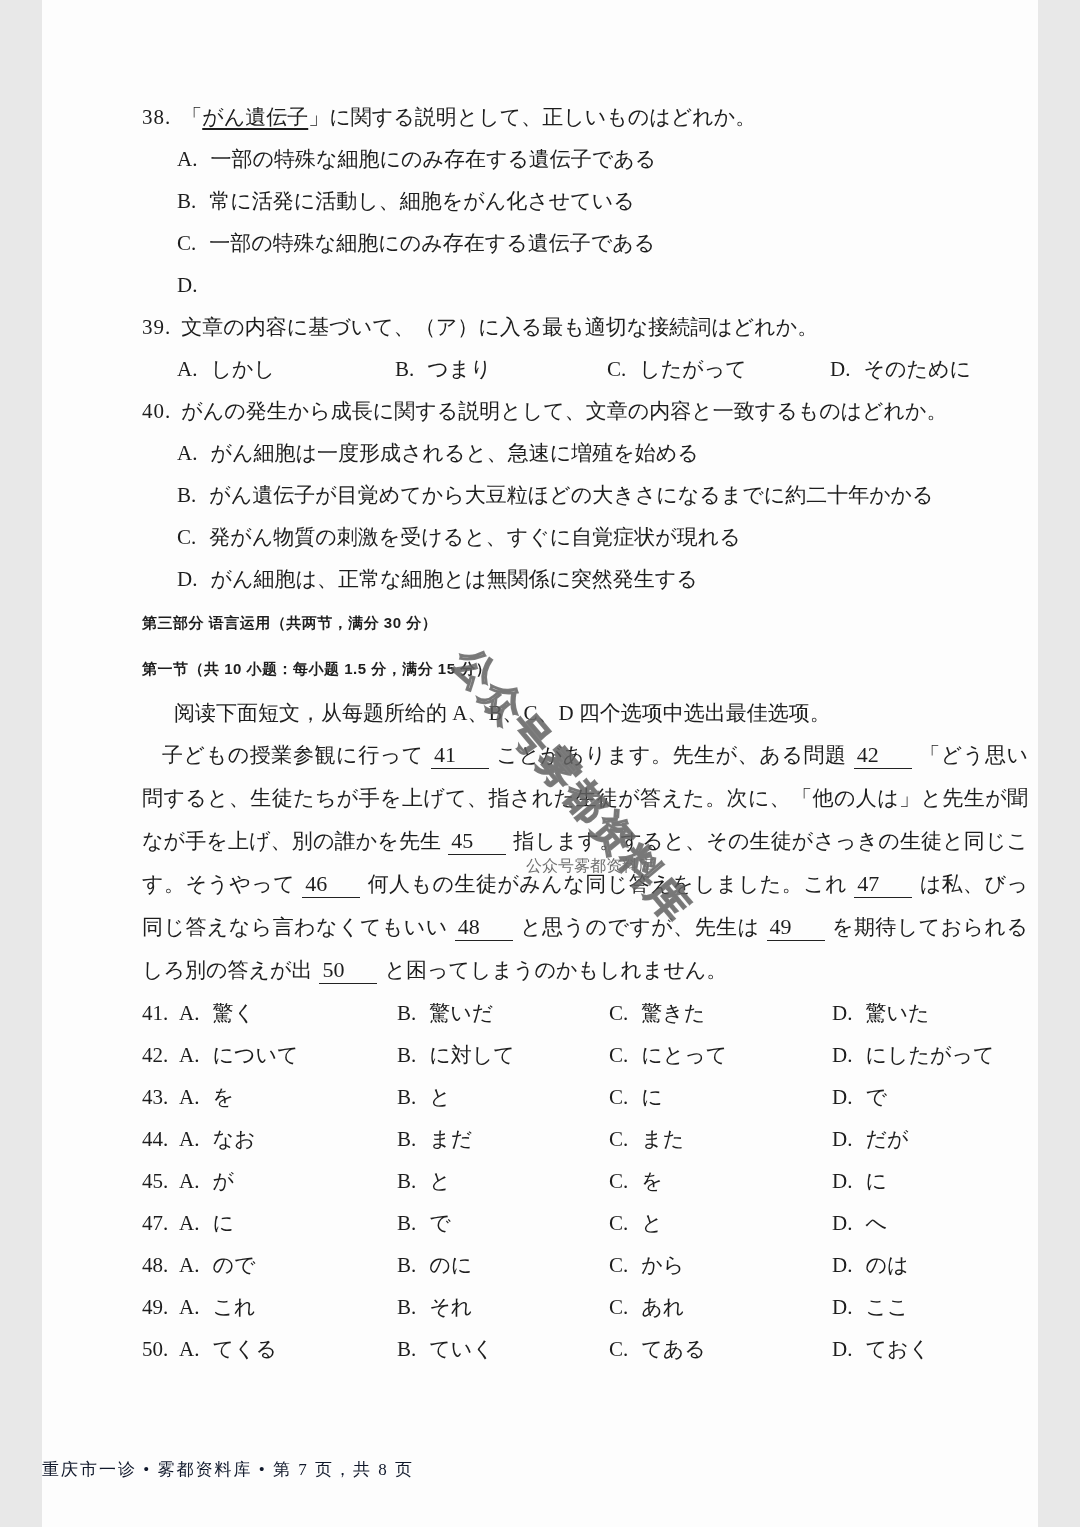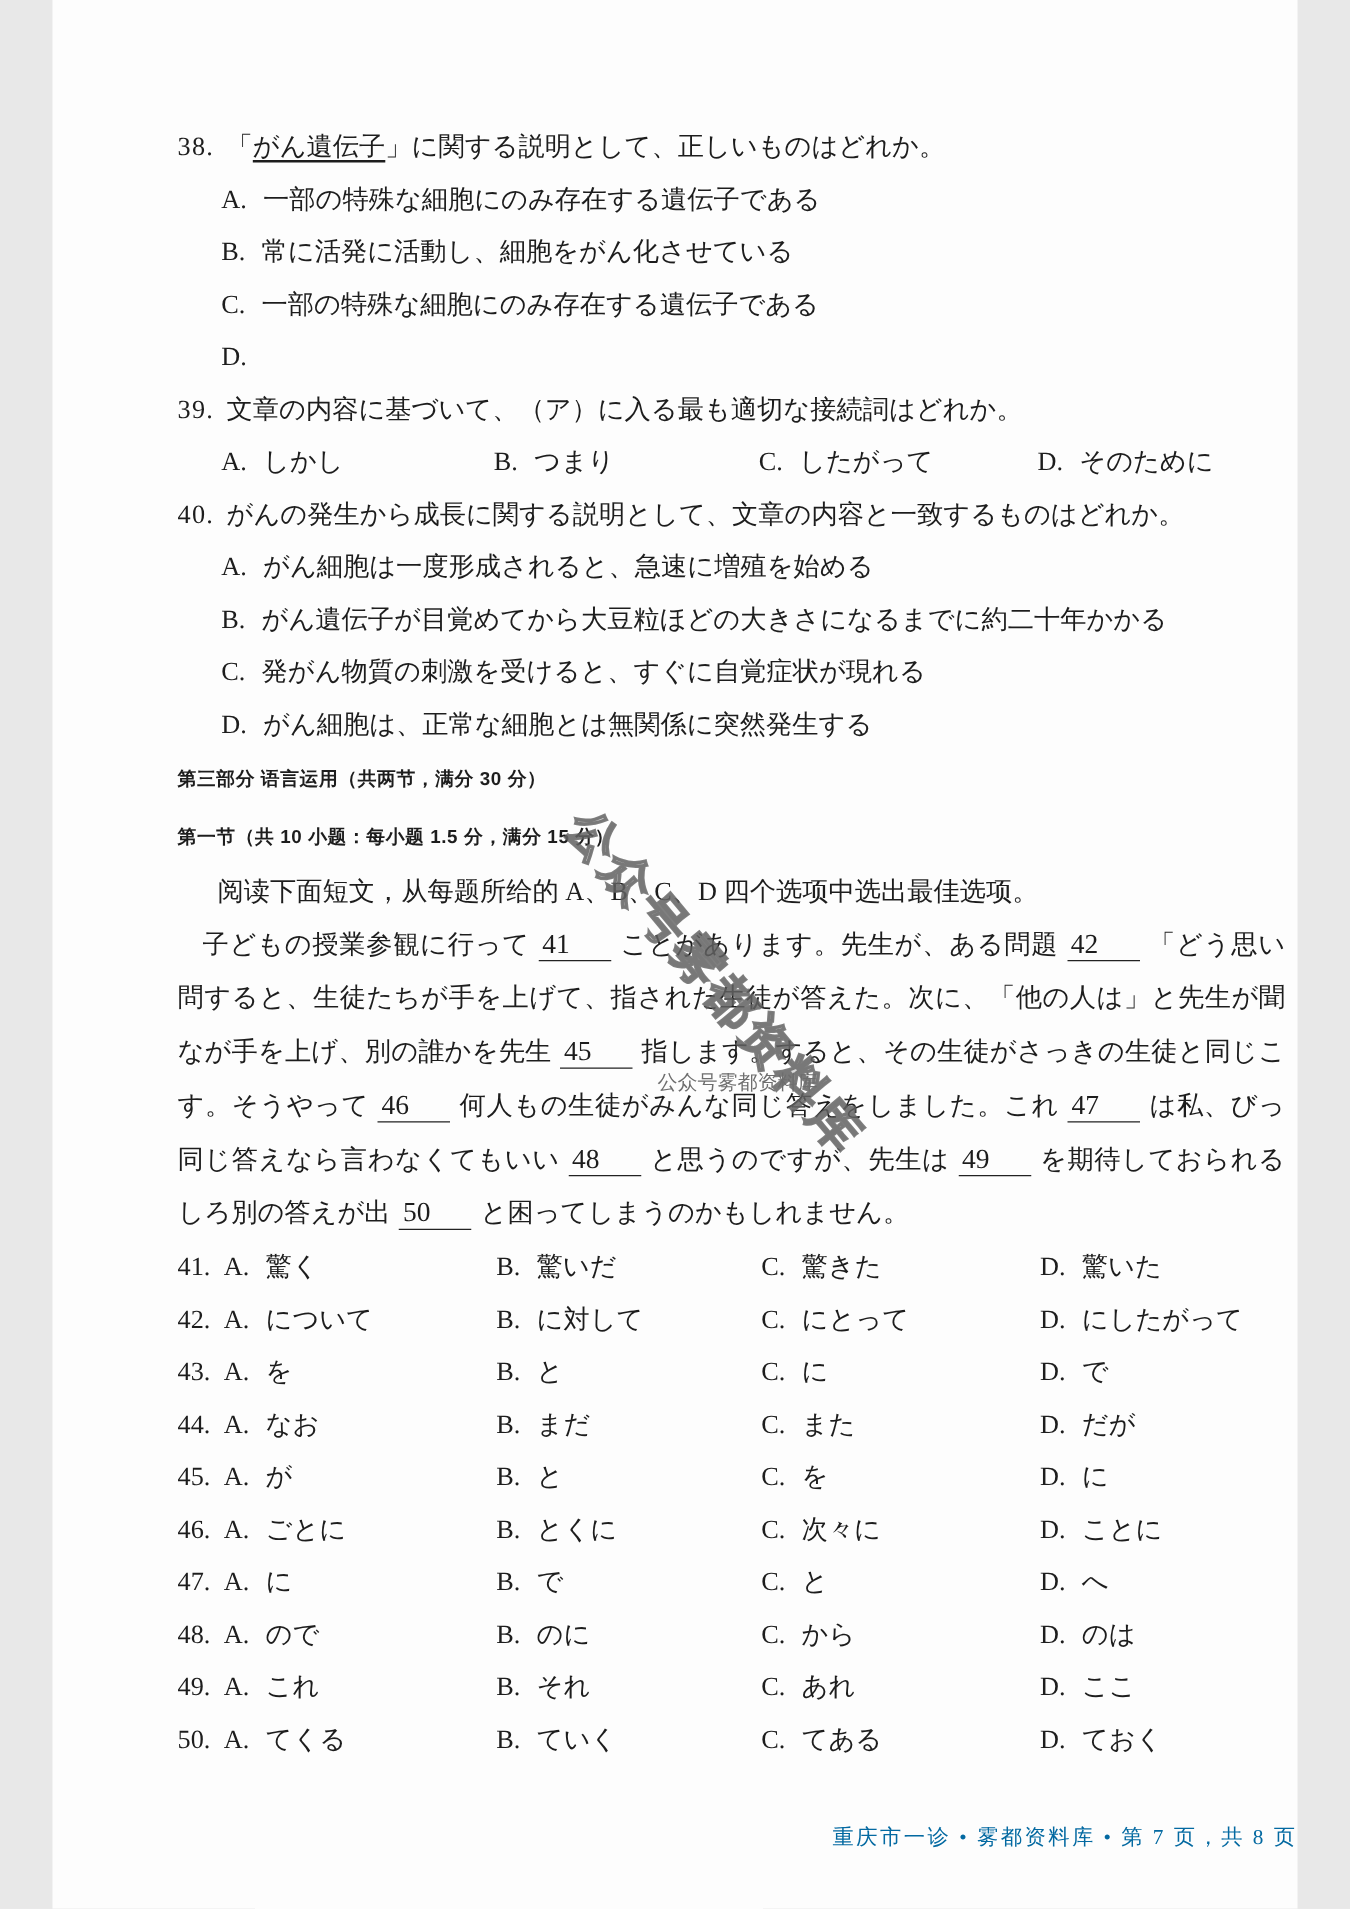--- a/index.html
+++ b/index.html
@@ -51,22 +51,22 @@
     -webkit-text-stroke:1.6px rgba(95,95,95,0.8);
     pointer-events:none;
   }
   .wm-horizontal {
     position:absolute; left:484px; top:856px;
     font-family:"Liberation Sans","DejaVu Sans",sans-serif;
     font-size:16px; color:#6e6e6e; white-space:nowrap;
     pointer-events:none;
   }
   .footer {
-    position:absolute; left:0; right:0; top:1458px; text-align:right;
-    font-size:17px; color:#0369a1; letter-spacing:2px;
+    position:absolute; left:0; right:0; top:1458px; text-align:left;
+    font-size:17px; color:#0f172a; letter-spacing:2px;
   }
 </style>
 </head>
 <body>
 
 <div class="page">
   <div class="content">
 
     <div class="line">
       <span class="qnum">38.</span>
@@ -167,27 +167,20 @@
   </div>
 
   <div class="cloze-row">
     <span>45.</span>
     <span><span class="opt-label">A.</span><span>が</span></span>
     <span><span class="opt-label">B.</span><span>と</span></span>
     <span><span class="opt-label">C.</span><span>を</span></span>
     <span><span class="opt-label">D.</span><span>に</span></span>
   </div>
 
-  <div class="cloze-row">
-    <span>46.</span>
-    <span><span class="opt-label">A.</span><span>ごとに</span></span>
-    <span><span class="opt-label">B.</span><span>とくに</span></span>
-    <span><span class="opt-label">C.</span><span>次々に</span></span>
-    <span><span class="opt-label">D.</span><span>ことに</span></span>
-  </div>
 
   <div class="cloze-row">
     <span>47.</span>
     <span><span class="opt-label">A.</span><span>に</span></span>
     <span><span class="opt-label">B.</span><span>で</span></span>
     <span><span class="opt-label">C.</span><span>と</span></span>
     <span><span class="opt-label">D.</span><span>へ</span></span>
   </div>
 
   <div class="cloze-row">

